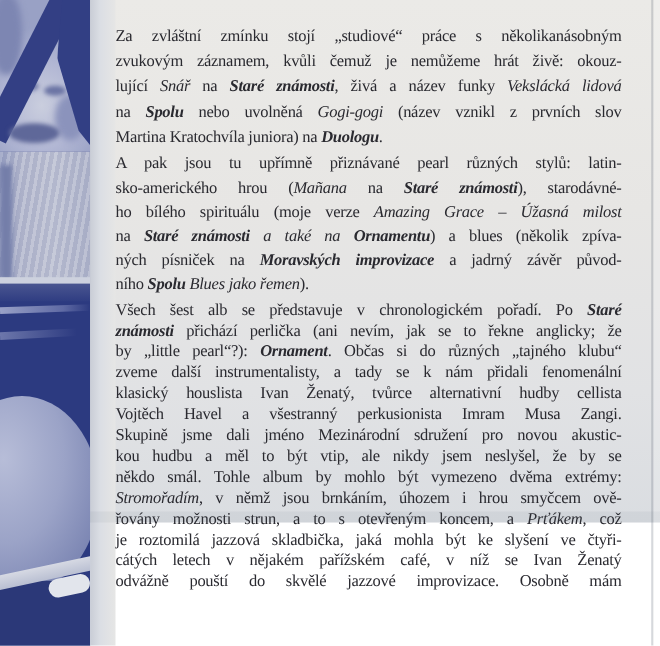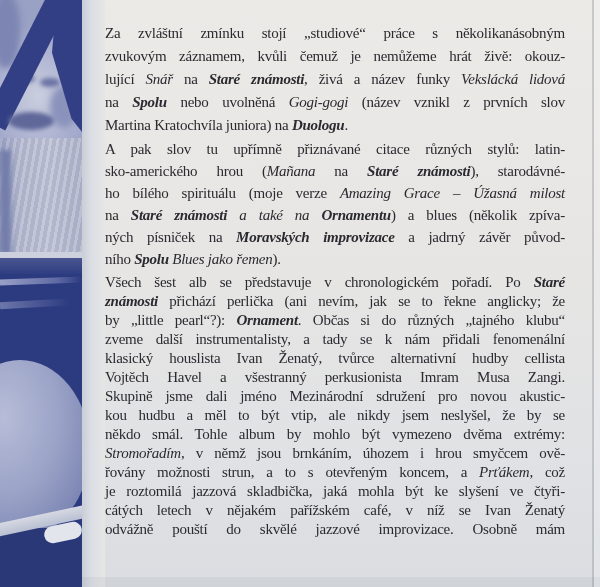--- a/index.html
+++ b/index.html
@@ -1,17 +1,17 @@
 <!DOCTYPE html>
 <html><head>
 <meta charset="utf-8">
 <style>
   html,body{margin:0;padding:0;width:600px;height:587px;overflow:hidden;
     font-family:"Liberation Serif","DejaVu Serif",serif;}
-  .page{position:relative;width:600px;height:587px;
+  .page{position:relative;width:600px;height:475px;
     background:linear-gradient(180deg,#ebeae7 0%,#e7e6e4 40%,#e1e2e4 75%,#dadde1 100%);}
   
   .photo{position:absolute;left:0;top:0;width:82px;height:587px;background:#2c3a80;overflow:hidden;}
   .ph{position:absolute;}
   .ph-face{left:0;top:0;width:82px;height:138px;
     background:radial-gradient(ellipse 60px 72px at 38px 96px,#cacede 0%,#b2b7d4 55%,#99a1c5 100%);}
   .ph-hair-left{left:-8px;top:-6px;width:28px;height:74px;background:#7d86b2;border-radius:45%;filter:blur(3px);}
   .ph-hair-right{left:50px;top:86px;width:28px;height:42px;background:#8b93bc;border-radius:50%;filter:blur(3px);}
   .ph-diag{left:52px;top:-14px;width:24px;height:150px;background:#333f84;
     transform:rotate(27deg);transform-origin:top left;}
@@ -87,21 +87,21 @@
 
   <div class="textcol">
       <div class="para" id="para-0">
         <div class="line"><span class="r">Za zvláštní zmínku stojí „studiové“ práce s několikanásobným</span></div>
         <div class="line"><span class="r">zvukovým záznamem, kvůli čemuž je nemůžeme hrát živě: okouz-</span></div>
         <div class="line"><span class="r">lující </span><span class="i">Snář</span><span class="r"> na </span><span class="bi">Staré známosti</span><span class="r">, živá a název funky </span><span class="i">Vekslácká lidová</span></div>
         <div class="line"><span class="r">na </span><span class="bi">Spolu</span><span class="r"> nebo uvolněná </span><span class="i">Gogi-gogi</span><span class="r"> (název vznikl z prvních slov</span></div>
         <div class="line final"><span class="r">Martina Kratochvíla juniora) na </span><span class="bi">Duologu</span><span class="r">.</span></div>
       </div>
       <div class="para" id="para-1">
-        <div class="line"><span class="r">A pak slov tu upřímně přiznávané citace různých stylů: latin-</span></div>
+        <div class="line"><span class="r">A pak jsou tu upřímně přiznávané pearl různých stylů: latin-</span></div>
         <div class="line"><span class="r">sko-amerického hrou (</span><span class="i">Mañana</span><span class="r"> na </span><span class="bi">Staré známosti</span><span class="r">), starodávné-</span></div>
         <div class="line"><span class="r">ho bílého spirituálu (moje verze </span><span class="i">Amazing Grace – Úžasná milost</span></div>
         <div class="line"><span class="r">na </span><span class="bi">Staré známosti</span><span class="r"> </span><span class="i">a také na</span><span class="r"> </span><span class="bi">Ornamentu</span><span class="r">) a blues (několik zpíva-</span></div>
         <div class="line"><span class="r">ných písniček na </span><span class="bi">Moravských improvizace</span><span class="r"> a jadrný závěr původ-</span></div>
         <div class="line final"><span class="r">ního </span><span class="bi">Spolu</span><span class="r"> </span><span class="i">Blues jako řemen</span><span class="r">).</span></div>
       </div>
       <div class="para" id="para-2">
         <div class="line"><span class="r">Všech šest alb se představuje v chronologickém pořadí. Po </span><span class="bi">Staré</span></div>
         <div class="line"><span class="bi">známosti</span><span class="r"> přichází perlička (ani nevím, jak se to řekne anglicky; že</span></div>
         <div class="line"><span class="r">by „little pearl“?): </span><span class="bi">Ornament</span><span class="r">. Občas si do různých „tajného klubu“</span></div>

